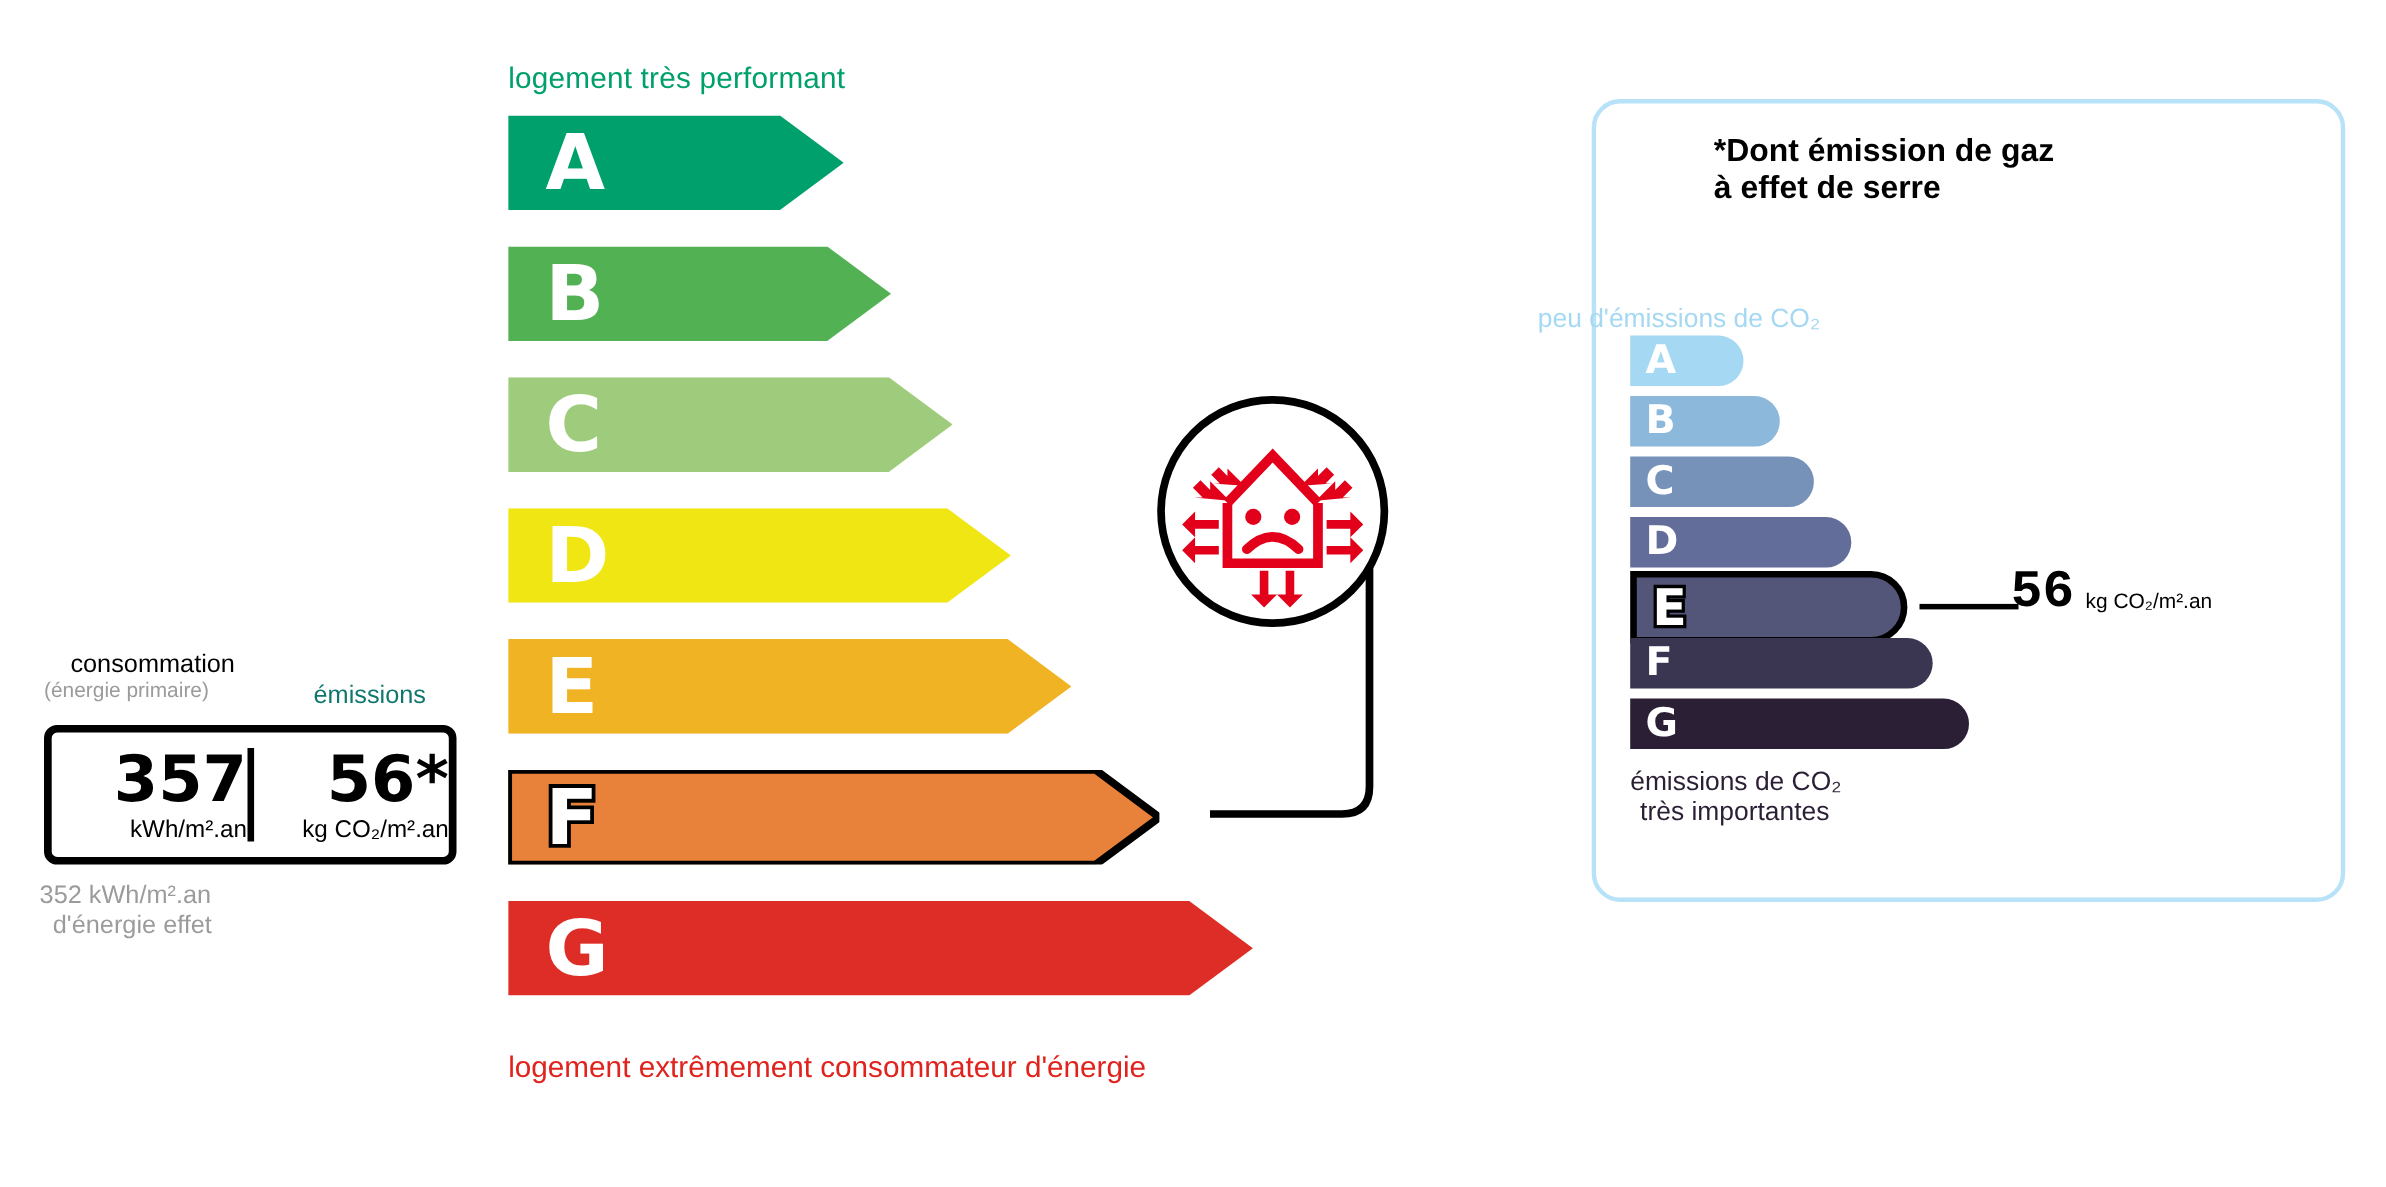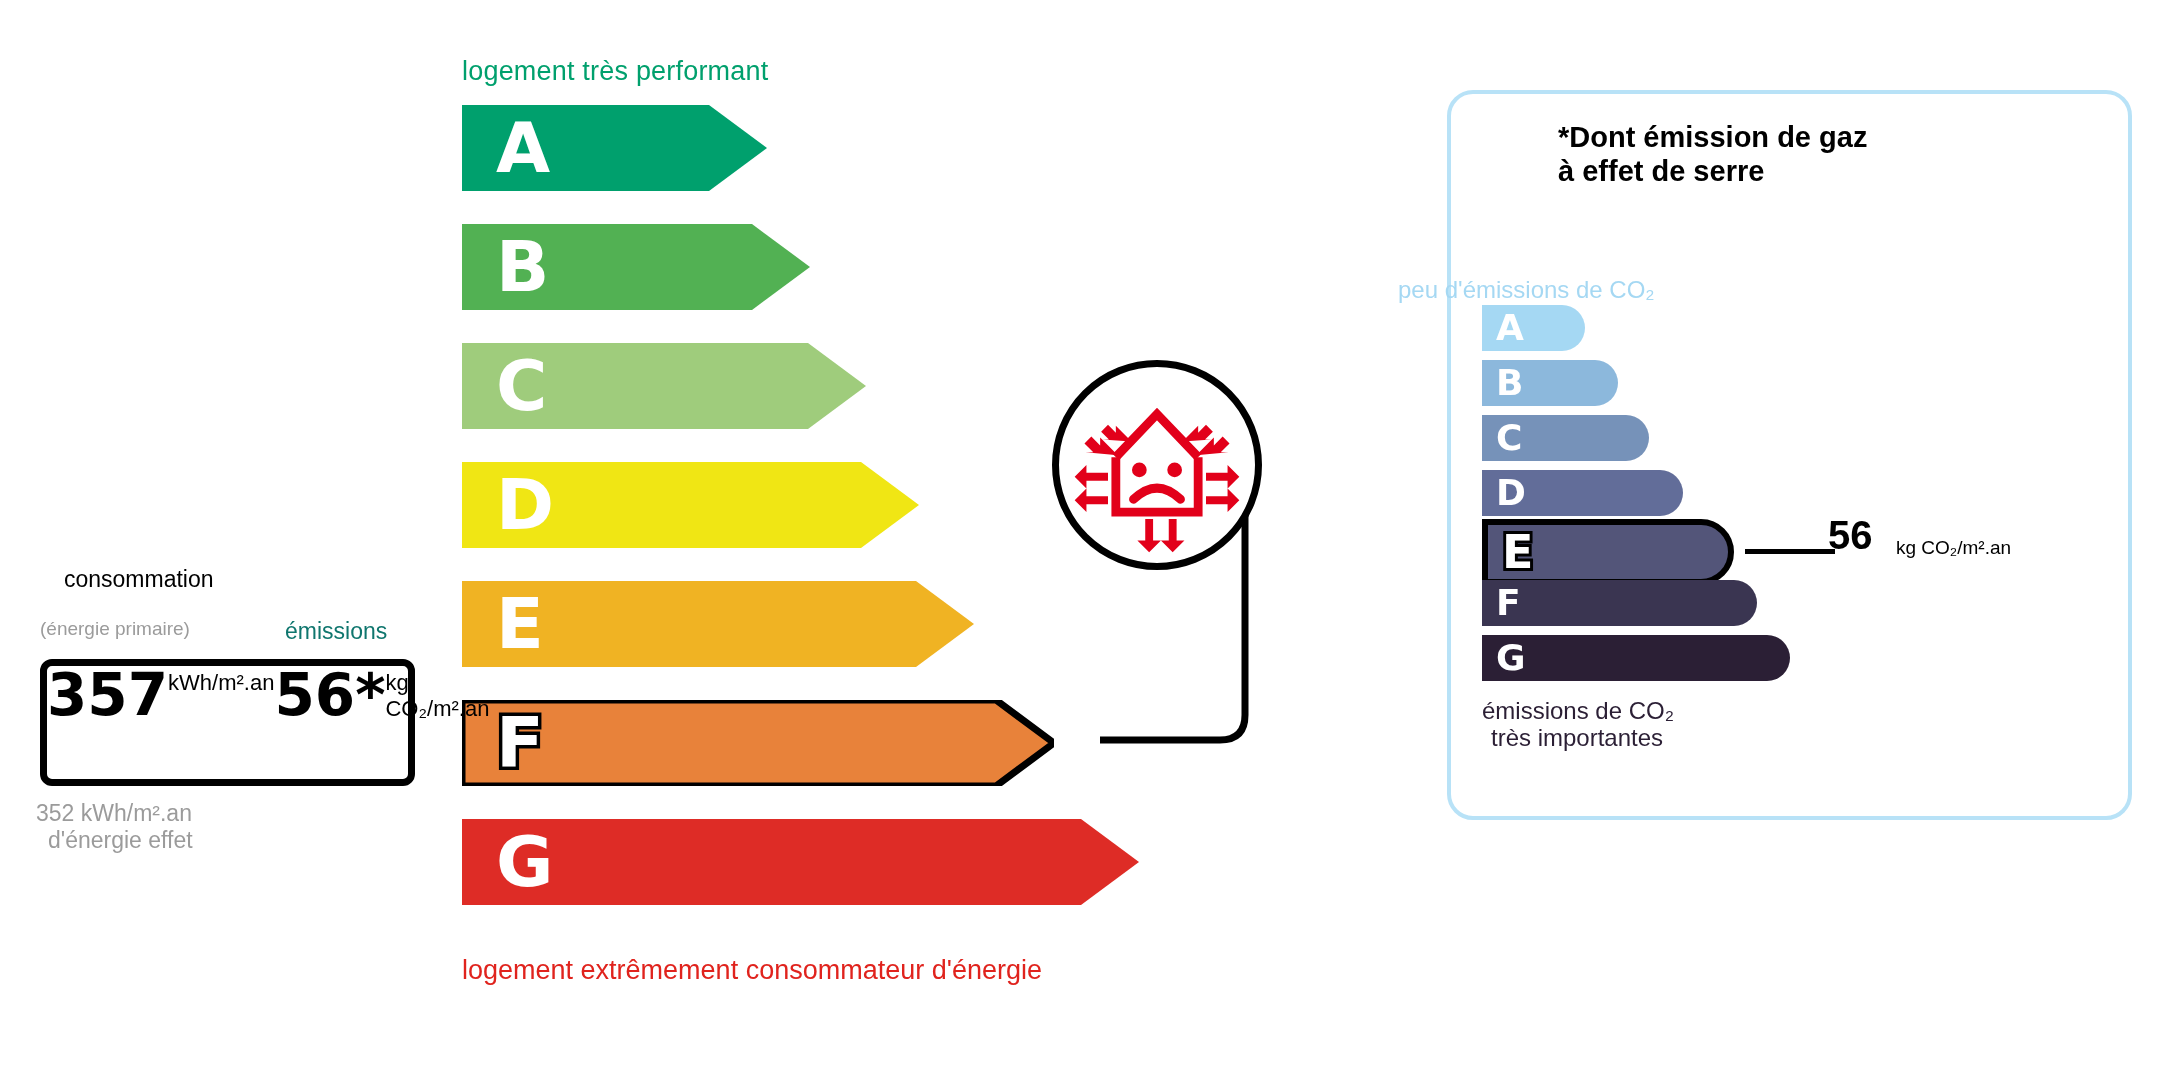--- a/index.html
+++ b/index.html
@@ -15,26 +15,26 @@
   #energy-ladder{left:462px;top:105px;width:760px;height:830px;}
   .band{position:absolute;left:0;height:86px;display:flex;align-items:center;}
   .band .arrow{position:absolute;left:0;top:0;height:100%;width:100%;}
   .band .letter{position:relative;z-index:2;color:#ffffff;font-size:70px;font-weight:bold;
                 line-height:1;margin-left:34px;font-family:"DejaVu Sans",sans-serif;}
   .band.current .letter{color:#ffffff;-webkit-text-stroke:7px #000;paint-order:stroke fill;}
 
   
   #value-box{left:40px;top:659px;width:375px;height:127px;border:7px solid #000;
              border-radius:12px;background:#fff;box-sizing:border-box;z-index:6;display:flex;}
-  .vcell{flex:1;display:flex;flex-direction:row;align-items:flex-start;justify-content:center;}
+  .vcell{flex:1;display:flex;flex-direction:column;align-items:flex-end;justify-content:center;}
   .vcell .num{font-size:58px;font-weight:bold;color:#000;line-height:1;font-family:"DejaVu Sans",sans-serif;}
   .vcell .unit{font-size:22px;color:#000;margin-top:4px;}
   #vdivider{width:6px;background:#000;margin:14px 0;}
 
-  #lbl-consommation{left:64px;top:566px;font-size:23px;color:#000;}
+  #lbl-consommation{left:64px;top:590px;font-size:23px;color:#000;}
   #lbl-energie-primaire{left:40px;top:618px;font-size:19px;color:#9b9b9b;text-align:center;}
   #lbl-emissions{left:285px;top:618px;font-size:23px;color:#0f766e;text-align:right;}
   #lbl-final-1{left:36px;top:800px;font-size:23px;color:#9b9b9b;}
   #lbl-final-2{left:48px;top:827px;font-size:23px;color:#9b9b9b;}
 
   
   #bottom-caption{left:462px;top:955px;font-size:27px;color:#e0231d;white-space:nowrap;}
 
   
   #house-badge{left:1052px;top:360px;width:210px;height:210px;border:7px solid #000;
@@ -50,22 +50,22 @@
   #co2-bottom-2{left:1491px;top:724px;font-size:24px;color:#2b1f35;}
 
   #co2-bars{position:absolute;left:1482px;top:305px;width:620px;height:380px;}
   .cbar{position:absolute;left:0;height:46px;border-radius:0 23px 23px 0;display:flex;align-items:center;}
   .cbar .cletter{color:#fff;font-size:36px;font-weight:bold;margin-left:14px;line-height:1;
                  font-family:"DejaVu Sans",sans-serif;}
   .cbar.current{border:6px solid #000;box-sizing:content-box;height:54px;border-radius:0 34px 34px 0;}
   .cbar.current .cletter{font-size:46px;color:#fff;-webkit-text-stroke:6px #000;paint-order:stroke fill;}
 
   #co2-leader{position:absolute;left:1745px;top:549px;width:90px;height:5px;background:#000;}
-  #co2-value{position:absolute;left:1828px;top:515px;font-size:40px;font-weight:bold;color:#000;
-             line-height:1;font-family:Liberation Sans, sans-serif;}
+  #co2-value{position:absolute;left:1828px;top:515px;font-size:48px;font-weight:bold;color:#000;
+             line-height:1;font-family:Liberation Mono, monospace;}
   #co2-value-unit{position:absolute;left:1896px;top:537px;font-size:19px;color:#000;}
 </style>
 </head>
 <body>
 
 <div class="abs" id="top-caption">logement très performant</div>
 
 <div class="abs" id="energy-ladder">
     <div class="band" style="top: 0px; width: 305px; height: 86px;">
       <svg class="arrow" viewBox="0 0 305 86" preserveAspectRatio="none">

